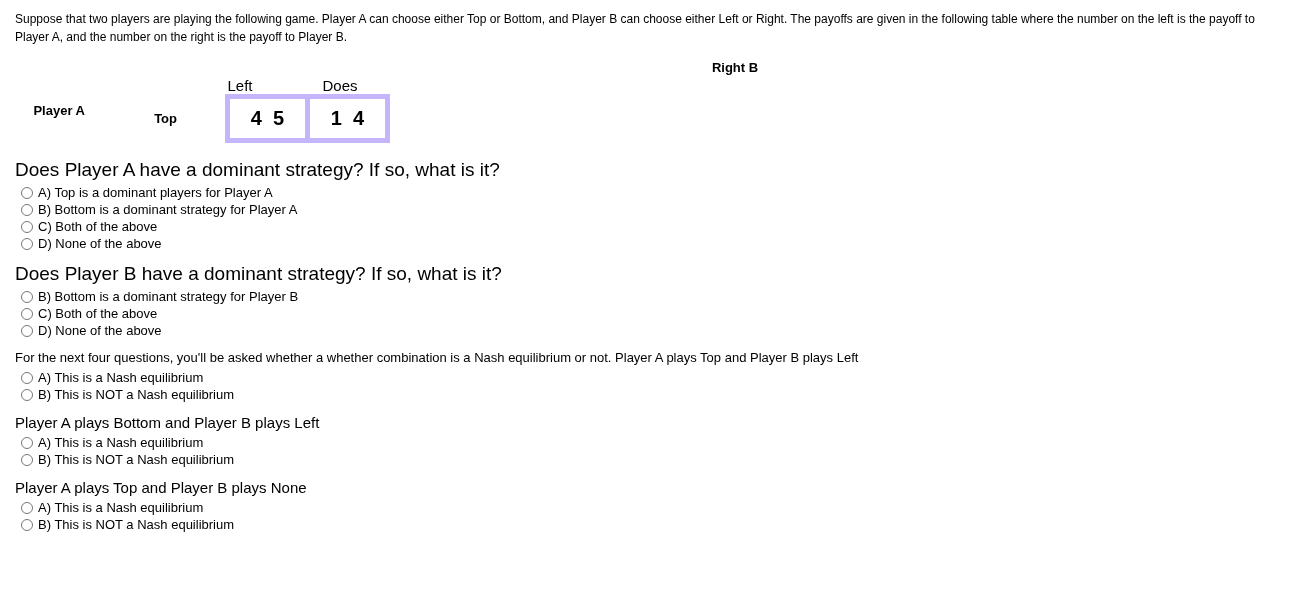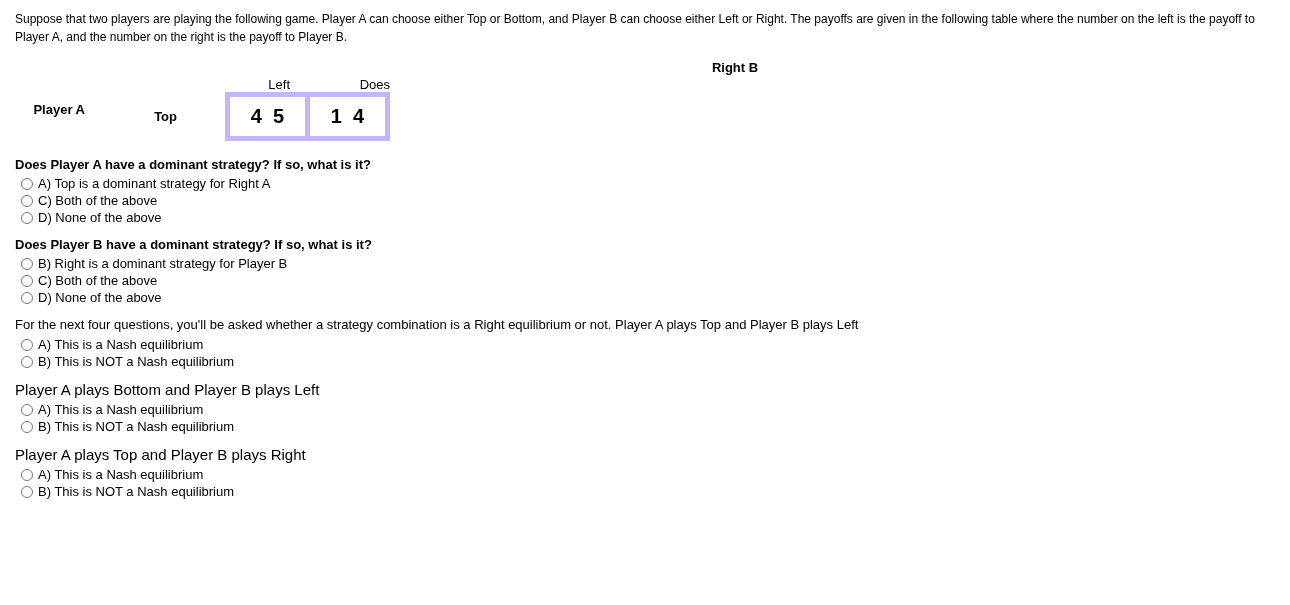--- a/index.html
+++ b/index.html
@@ -55,42 +55,42 @@
     .table-area {
       display: flex;
       flex-direction: column;
     }
     .col-headers-row {
       display: flex;
       margin-left: 95px;
     }
     .col-hdr {
       width: 100px;
-      text-align: right;
-      font-size: 13px;
+      text-align: center;
+      font-size: 15px;
     }
     .table-body-row {
       display: flex;
       align-items: center;
       margin-top: 0px;
       justify-content: space-between;
     }
     .row-lbl {
       width: 90px;
       text-align: right;
       font-weight: bold;
       font-size: 13px;
       padding-right: 8px;
     }
     .question-section {
       margin-bottom: 12px;
     }
     .question-text {
-      font-size: 13px;
-      font-weight: bold;
+      font-size: 19px;
+      font-weight: normal;
       margin-bottom: 4px;
     }
     .option {
       display: flex;
       align-items: center;
       margin: 2px 0 2px 6px;
       font-size: 13px;
     }
     .option input[type="radio"] {
       margin-right: 5px;
@@ -133,50 +133,54 @@
           </table>
       </div>
     </div>
   </div>
 </div>
 
 <div class="question-section">
   <p class="question-text">Does Player A have a dominant strategy? If so, what is it?</p>
   <div class="option">
     <input type="radio" name="q1" style="">
-    <span>A) Top is a dominant strategy for Right A</span>
+    <span>A) Top is a dominant players for Player A</span>
+  </div>
+  <div class="option">
+    <input type="radio" name="q1" style="">
+    <span>B) Bottom is a dominant strategy for Player A</span>
   </div>
   <div class="option">
     <input type="radio" name="q1" style="">
     <span>C) Both of the above</span>
   </div>
   <div class="option">
     <input type="radio" name="q1" style="">
     <span>D) None of the above</span>
   </div>
 </div>
 
 <div class="question-section">
   <p class="question-text">Does Player B have a dominant strategy? If so, what is it?</p>
   <div class="option">
     <input type="radio" name="q2" style="">
-    <span>B) Right is a dominant strategy for Player B</span>
+    <span>B) Bottom is a dominant strategy for Player B</span>
   </div>
   <div class="option">
     <input type="radio" name="q2" style="">
     <span>C) Both of the above</span>
   </div>
   <div class="option">
     <input type="radio" name="q2" style="">
     <span>D) None of the above</span>
   </div>
 </div>
 
 <div class="question-section">
-  <p class="section-intro">For the next four questions, you'll be asked whether a strategy combination is a Right equilibrium or not. Player A plays Top and Player B plays Left</p>
+  <p class="section-intro">For the next four questions, you'll be asked whether a whether combination is a Nash equilibrium or not. Player A plays Top and Player B plays Left</p>
   <div class="option">
     <input type="radio" name="q3" style="">
     <span>A) This is a Nash equilibrium</span>
   </div>
   <div class="option">
     <input type="radio" name="q3" style="">
     <span>B) This is NOT a Nash equilibrium</span>
   </div>
 </div>
 
@@ -186,21 +190,21 @@
     <input type="radio" name="q4" style="">
     <span>A) This is a Nash equilibrium</span>
   </div>
   <div class="option">
     <input type="radio" name="q4" style="">
     <span>B) This is NOT a Nash equilibrium</span>
   </div>
 </div>
 
 <div class="question-section">
-  <p class="sub-question">Player A plays Top and Player B plays Right</p>
+  <p class="sub-question">Player A plays Top and Player B plays None</p>
   <div class="option">
     <input type="radio" name="q5" style="">
     <span>A) This is a Nash equilibrium</span>
   </div>
   <div class="option">
     <input type="radio" name="q5" style="">
     <span>B) This is NOT a Nash equilibrium</span>
   </div>
 </div>
 

